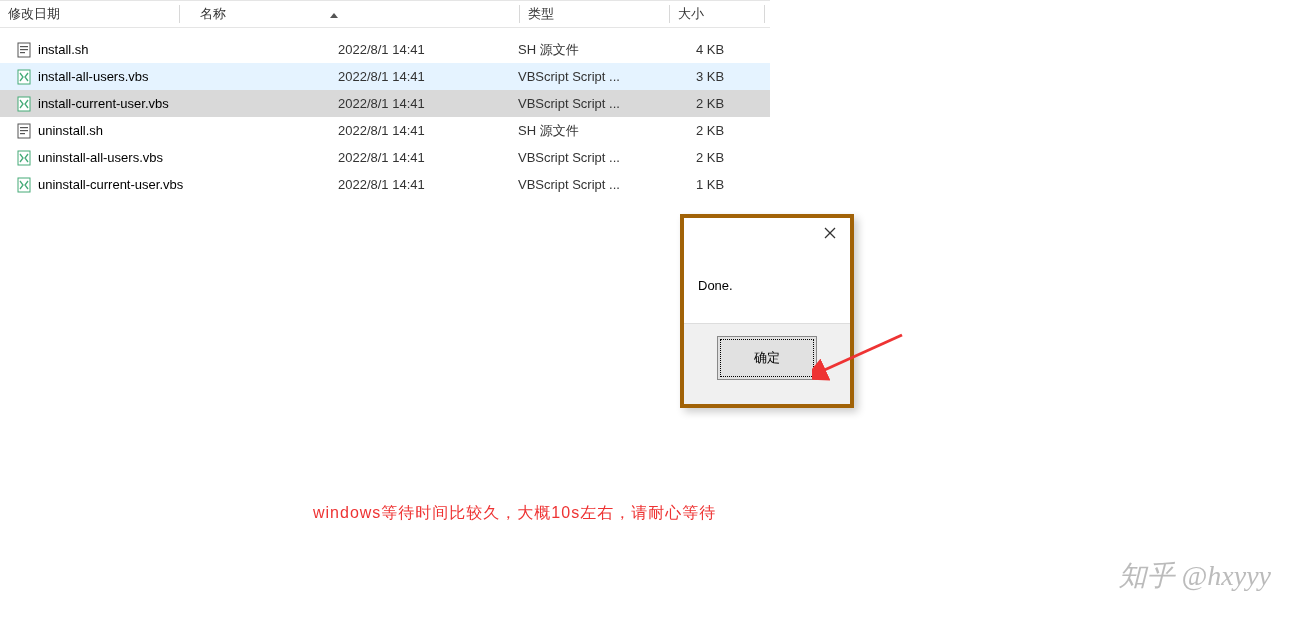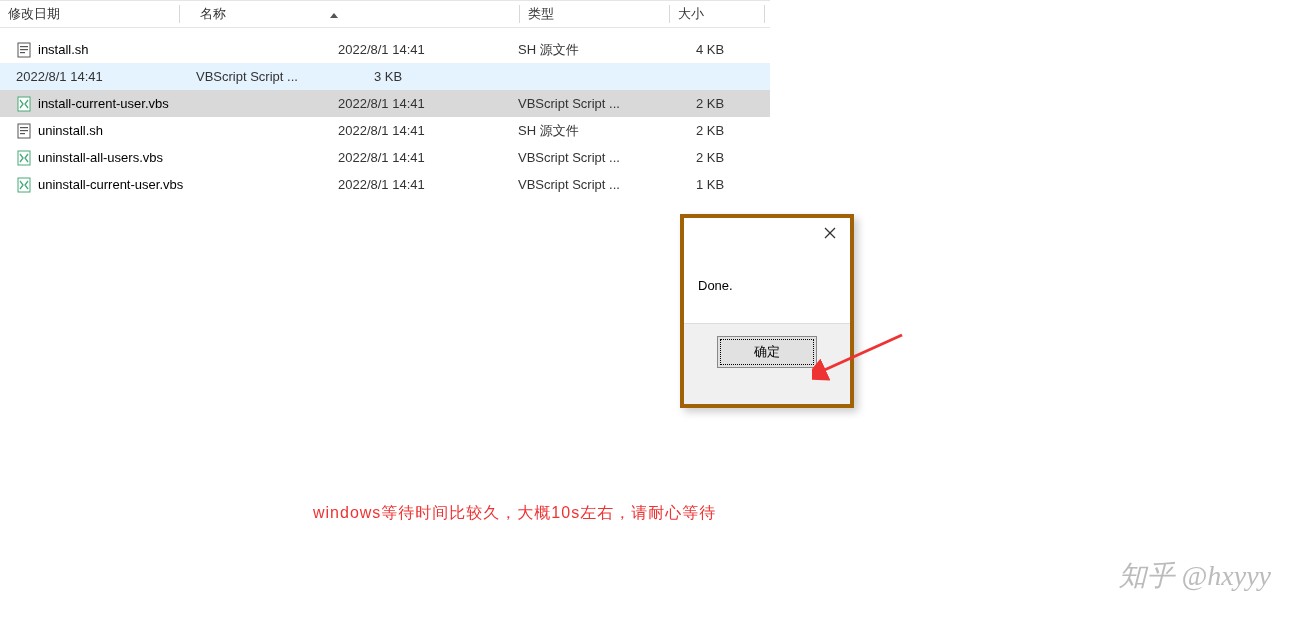--- a/index.html
+++ b/index.html
@@ -106,21 +106,21 @@
     }
     .dialog-footer {
       background:#f0f0f0;
       border-top:1px solid #ddd;
       padding: 12px;
       display:flex;
       justify-content:center;
     }
     .dialog-button {
       width: 100px;
-      height: 32px;
+      height: 44px;
       background: #e1e1e1;
       border: 1px solid #888;
       outline: 1px dotted #000;
       outline-offset: -4px;
       font-size: 13px;
       cursor:pointer;
     }
     .arrow {
       position:absolute;
       left: 812px;
@@ -169,20 +169,30 @@
               <rect x="4" y="10" width="5" height="1.2" fill="#555"></rect>
             </svg>
           </span>
           <span>install.sh</span>
         </div>
         <div class="cell-date">2022/8/1 14:41</div>
         <div class="cell-type">SH 源文件</div>
         <div class="cell-size">4 KB</div>
       </div>
       <div class="file-row hover">
+        <div class="cell-name">
+          <span class="file-icon">
+            <svg viewBox="0 0 16 16">
+              <rect x="2" y="1" width="12" height="14" fill="#fff" stroke="#4a7"></rect>
+              <path d="M4 4 L7 8 L4 12" stroke="#4a7" fill="none" stroke-width="1.3"></path>
+              <path d="M12 4 L9 8 L12 12" stroke="#4a7" fill="none" stroke-width="1.3"></path>
+            </svg>
+          </span>
+          <span>install-all-users.vbs</span>
+        </div>
         <div class="cell-date">2022/8/1 14:41</div>
         <div class="cell-type">VBScript Script ...</div>
         <div class="cell-size">3 KB</div>
       </div>
       <div class="file-row selected focus">
         <div class="cell-name">
           <span class="file-icon">
             <svg viewBox="0 0 16 16">
               <rect x="2" y="1" width="12" height="14" fill="#fff" stroke="#4a7"></rect>
               <path d="M4 4 L7 8 L4 12" stroke="#4a7" fill="none" stroke-width="1.3"></path>

